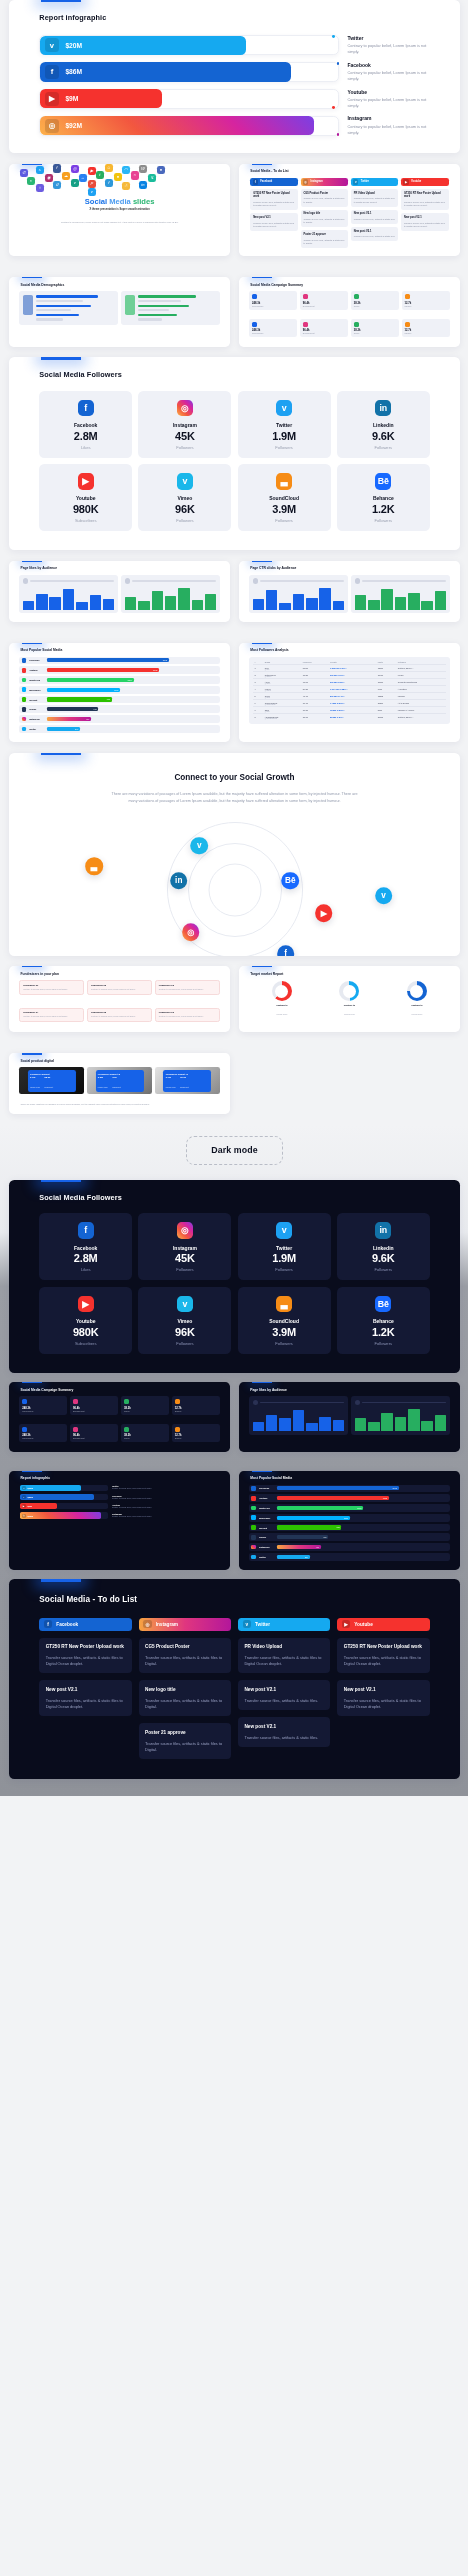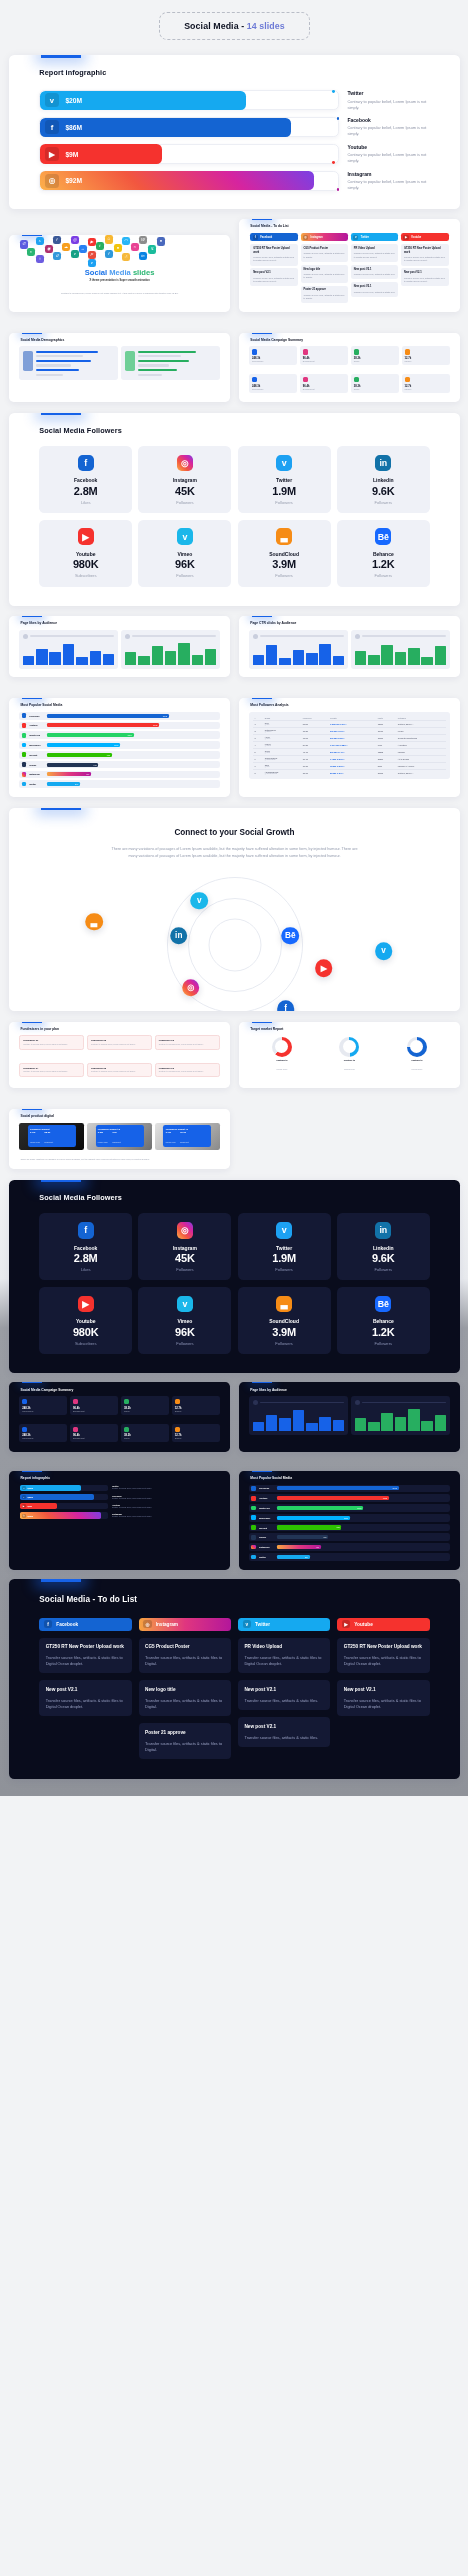--- a/index.html
+++ b/index.html
@@ -205,25 +205,20 @@
   .darkband { background: linear-gradient(180deg,#f2f3f5 0%, #e8eaee 16%, #9a9da4 24%, #8f9299 100%); padding-bottom:14px; }
   .darkband-inner { padding: 0 8.8px; }
 
   .dark-chart-row { display:flex; gap:8.2px; padding:9.4px 0; }
 </style>
 </head>
 <body>
 
 <div class="page">
 
-  <div class="badge-wrap">
-    <div class="badge">
-      <span>Social Media - </span><span class="accent">14 slides</span>
-    </div>
-  </div>
 
   <div class="wrap">
 
   <div class="slide">
     <div class="slide-title">Report infographic</div>
     <div class="bars" id="report-bars">
  <div class="barrow">
    <div class="track">
      <div class="fill" style="width:69%;background:#15a9f0">
        <span class="ico">ᴠ</span>
@@ -272,21 +267,21 @@
    </div>
    <div class="blabel">
      <h4>Instagram</h4>
      <p>Contrary to popular belief, Lorem Ipsum is not simply.</p>
    </div>
  </div>
         </div>
   </div>
 
   <div class="row2">
-    <div class="thumb" style="padding-bottom:10px;margin-top:16px;">
+    <div class="thumb" style="padding-bottom:10px;">
       <div class="cloud" id="icon-cloud">
             <i style="left:11px;top:6.5px;width:8.2px;height:8.2px;background:#5b5ce0;color:#fff;font-size:4.1px;line-height:8.2px;text-align:center;">✆</i>
             <i style="left:27px;top:2.9px;width:8.2px;height:8.2px;background:#1da1f2;color:#fff;font-size:4.1px;line-height:8.2px;text-align:center;">s</i>
             <i style="left:44px;top:1.8px;width:8.2px;height:8.2px;background:#3b5998;color:#fff;font-size:4.1px;line-height:8.2px;text-align:center;">f</i>
             <i style="left:62px;top:2.2px;width:8.2px;height:8.2px;background:#7b3fe4;color:#fff;font-size:4.1px;line-height:8.2px;text-align:center;">◎</i>
             <i style="left:79px;top:4.4px;width:8.2px;height:8.2px;background:#f5322e;color:#fff;font-size:4.1px;line-height:8.2px;text-align:center;">▶</i>
             <i style="left:96px;top:1.5px;width:8.2px;height:8.2px;background:#f7b731;color:#fff;font-size:4.1px;line-height:8.2px;text-align:center;">☺</i>
             <i style="left:113px;top:2.9px;width:8.2px;height:8.2px;background:#29b6f6;color:#fff;font-size:4.1px;line-height:8.2px;text-align:center;">◠</i>
             <i style="left:130px;top:2.2px;width:8.2px;height:8.2px;background:#8d8d8d;color:#fff;font-size:4.1px;line-height:8.2px;text-align:center;">W</i>
             <i style="left:148px;top:3.6px;width:8.2px;height:8.2px;background:#4a69bd;color:#fff;font-size:4.1px;line-height:8.2px;text-align:center;">●</i>
@@ -854,20 +849,23 @@
  </div>
           </div>
       <div class="foot" style="text-align:left;padding:2.3px 11.7px 9.4px;">There are many variations of passages of Lorem Ipsum available, but the majority have suffered alteration in some form, by injected humour.</div>
     </div>
     <div style="flex:1"></div>
   </div>
 
   </div>
 
   <div class="darkband">
+    <div class="badge-wrap">
+      <div class="badge">Dark mode</div>
+    </div>
 
     <div class="darkband-inner">
 
       <div class="slide dark">
         <div class="slide-title">Social Media Followers</div>
         <div class="fgrid" id="followers-dark">
   <div class="fcard">
     <span class="badge-ico" style="background:#1464d2;width:16.4px;height:16.4px;font-size:8.8px;">f</span>
     <div class="name">Facebook</div>
     <div class="num">2.8M</div>

